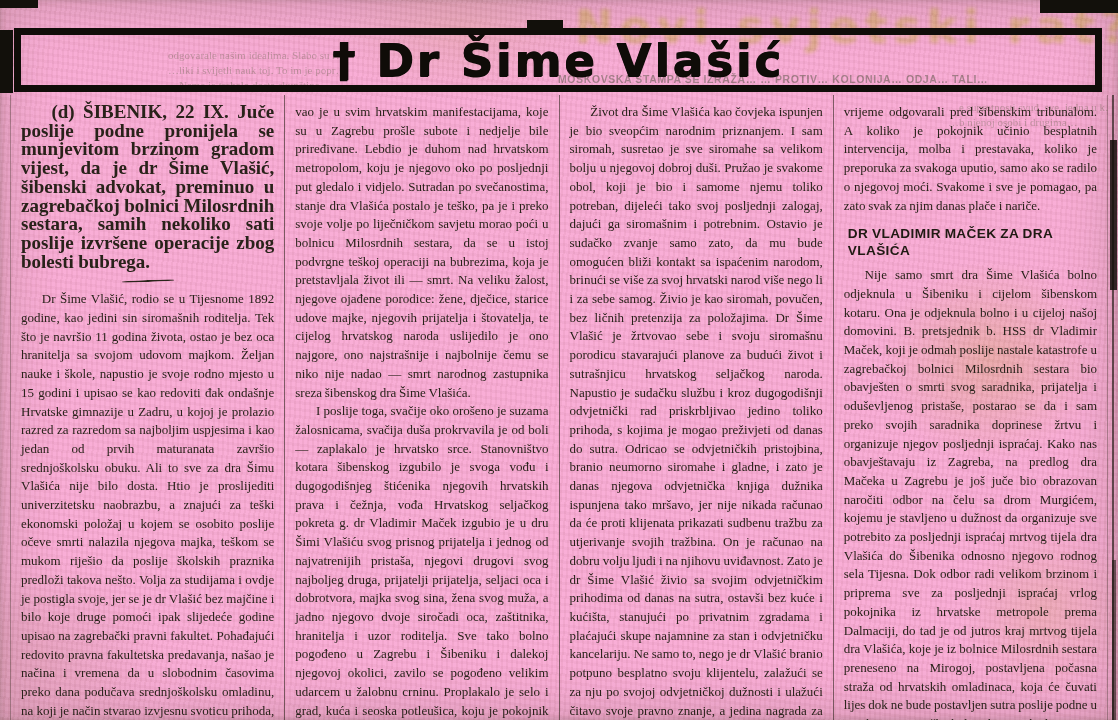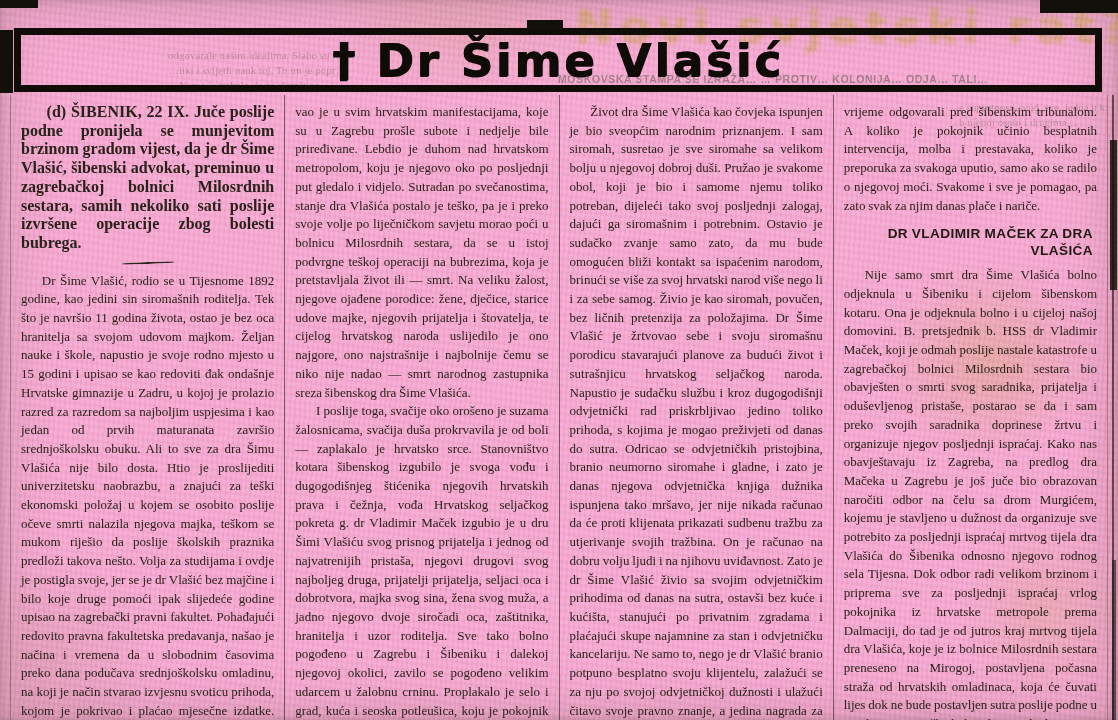--- a/index.html
+++ b/index.html
@@ -69,27 +69,27 @@
   }
   .col{
     flex:1 1 0;min-width:0;height:100%;overflow:hidden;
     padding:8px 10px 0 10px;
     color:#29221a;font-size:13px;line-height:18.7px;text-align:justify;
     word-spacing:-0.4px;
   }
   .col + .col{border-left:1px solid rgba(45,37,26,.6);}
   .col p{margin:0;}
   .col p.indent{text-indent:1.6em;}
-  .lead{font-weight:bold;font-size:16px;text-indent:1.6em;}
+  .lead{font-weight:bold;font-size:19px;text-indent:1.6em;}
   .divider{
     width:52px;height:0;border-top:2px solid #2b241b;border-radius:40%;
     margin:9px auto 8px auto;transform:rotate(-2deg);
   }
   .subhead{
-    margin:10px 4px 7px 4px;font-weight:bold;text-align:right;
+    margin:10px 4px 7px 4px;font-weight:bold;text-align:left;
     font-size:13.6px;line-height:17px;letter-spacing:.4px;color:#201a13;
     font-family:"Liberation Sans",sans-serif;
   }
 </style>
 </head>
 <body>
 
 <div class="page">
 
   <div class="ghost ghost-headline">Novi svjetski rat?</div>

